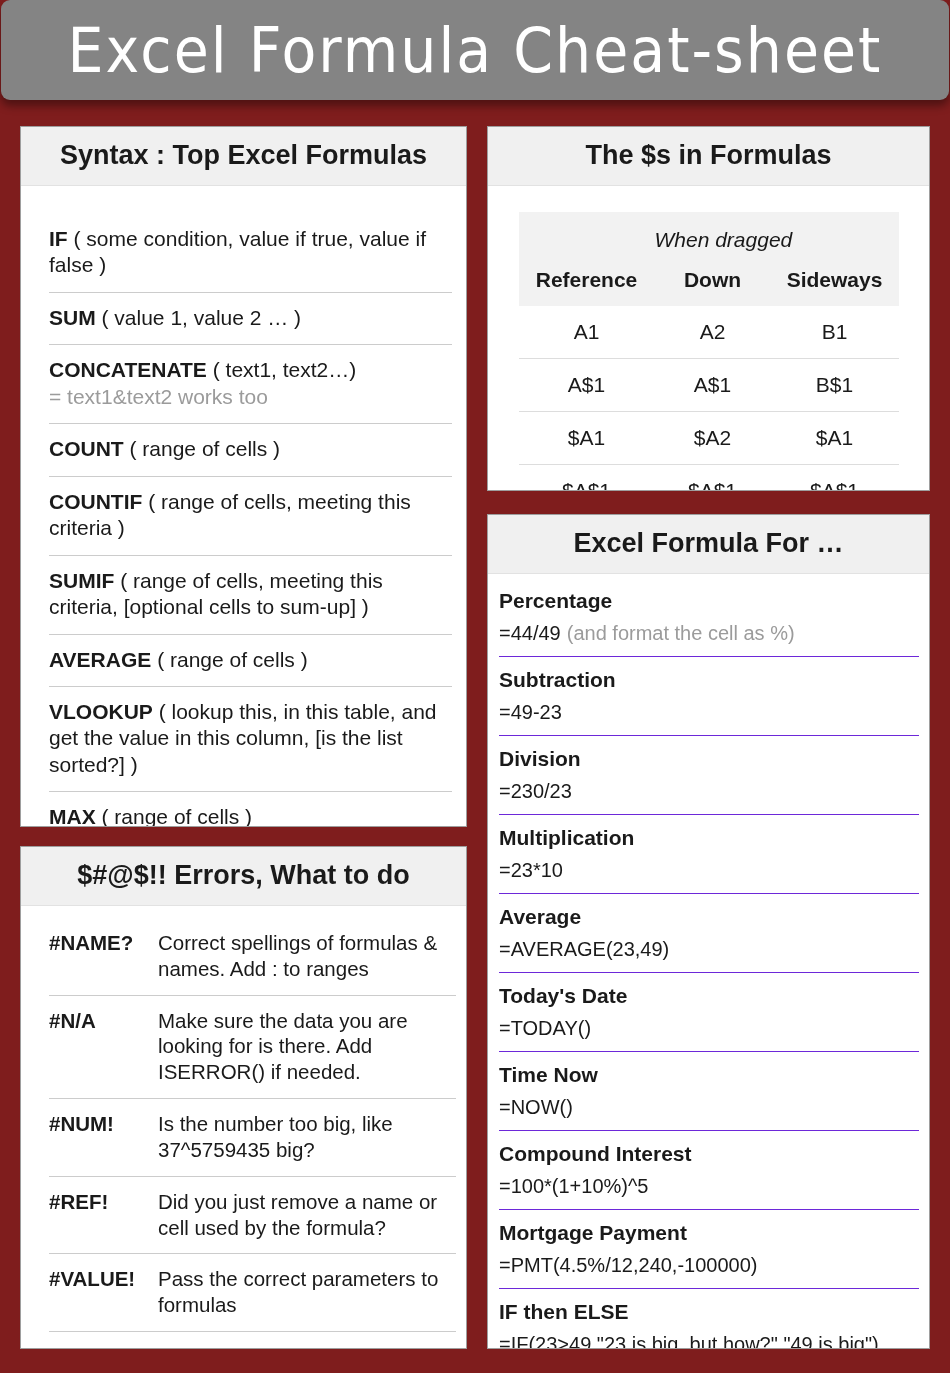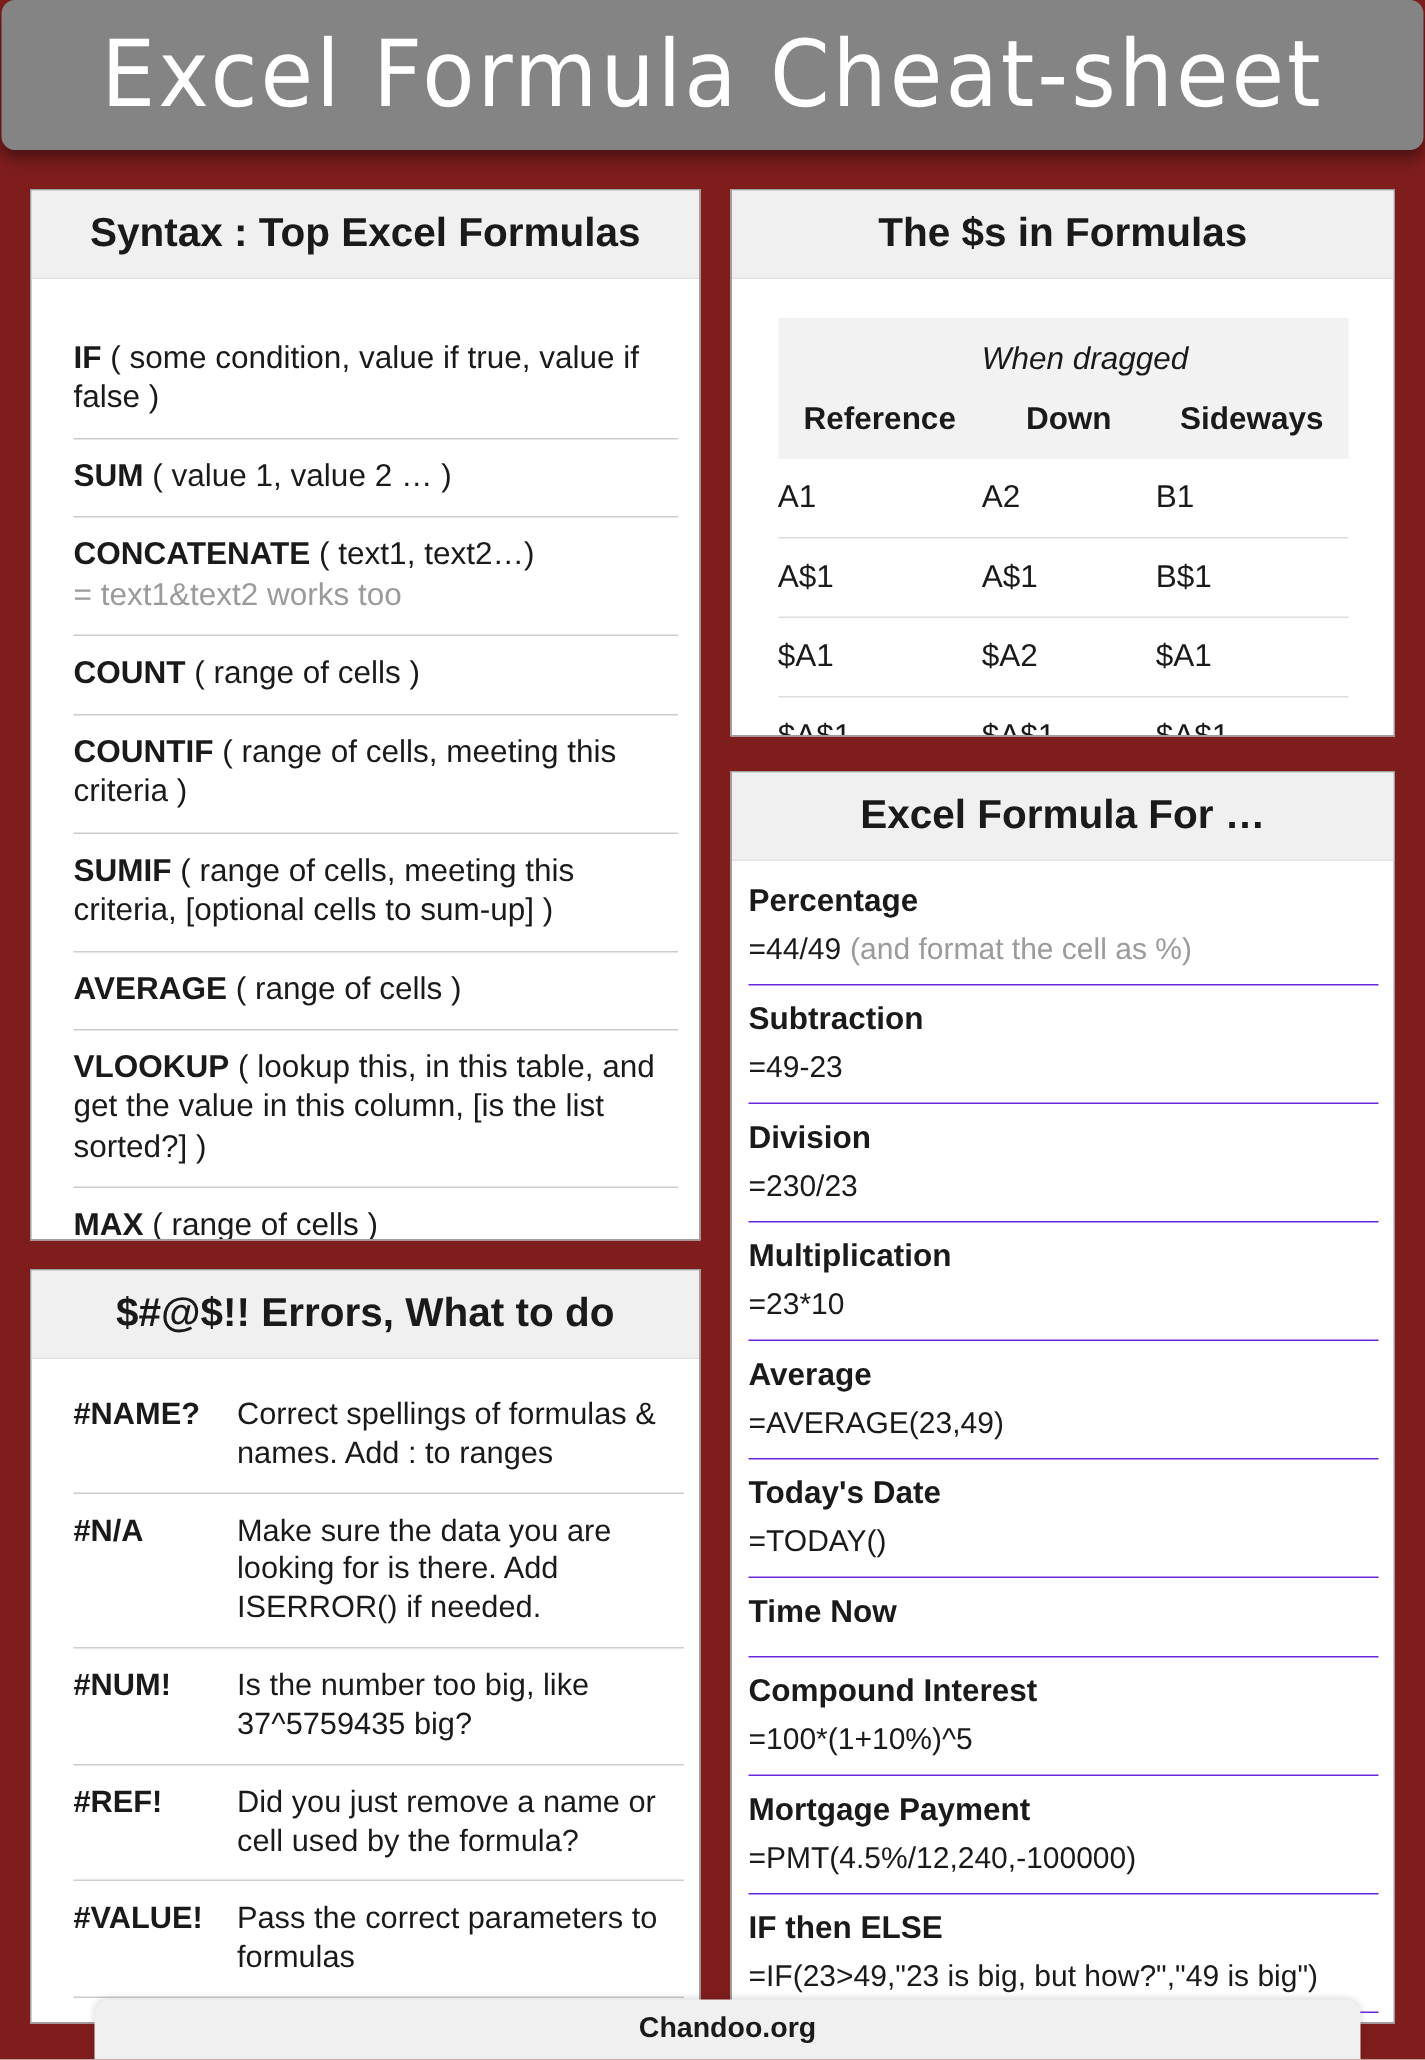--- a/index.html
+++ b/index.html
@@ -100,21 +100,21 @@
   .s-colhead {
     text-align: center;
     font-weight: bold;
     padding: 6px 0 14px;
   }
   .s-row {
     display: grid;
     grid-template-columns: 136px 116px 128px;
   }
   .s-row + .s-row { border-top: 1px solid #dddddd; }
-  .s-cell { text-align: left; padding: 14px 0; }
+  .s-cell { text-align: center; padding: 14px 0; }
 
   
   .f-list { padding: 4px 10px 0 11px; }
   .f-row  { padding: 8px 0 10px; border-bottom: 1px solid #6d28d9; }
   .f-label { font-weight: bold; font-size: 21px; padding: 3px 0 7px; }
   .f-expr  { font-size: 20px; white-space: nowrap; padding: 2px 0 1px; }
   .f-note  { color: #9b9b9b; margin-left: 6px; }
 
   
   .e-list { padding: 12px 10px 0 28px; }
@@ -315,20 +315,21 @@
               <div class="f-expr"><span>=AVERAGE(23,49)</span></div>
             </div>
 
             <div class="f-row">
               <div class="f-label">Today's Date</div>
               <div class="f-expr"><span>=TODAY()</span></div>
             </div>
 
             <div class="f-row">
               <div class="f-label">Time Now</div>
+              <div class="f-expr"><span>=NOW()</span></div>
             </div>
 
             <div class="f-row">
               <div class="f-label">Compound Interest</div>
               <div class="f-expr"><span>=100*(1+10%)^5</span></div>
             </div>
 
             <div class="f-row">
               <div class="f-label">Mortgage Payment</div>
               <div class="f-expr"><span>=PMT(4.5%/12,240,-100000)</span></div>
@@ -338,17 +339,14 @@
               <div class="f-label">IF then ELSE</div>
               <div class="f-expr"><span>=IF(23&gt;49,"23 is big, but how?","49 is big")</span></div>
             </div>
 
         </div>
       </section>
 
     </div>
   </div>
 
-  <div class="footer">
-    <div class="footer-brand">Chandoo.org</div>
-  </div>
 
 </div>
 
 </body></html>

